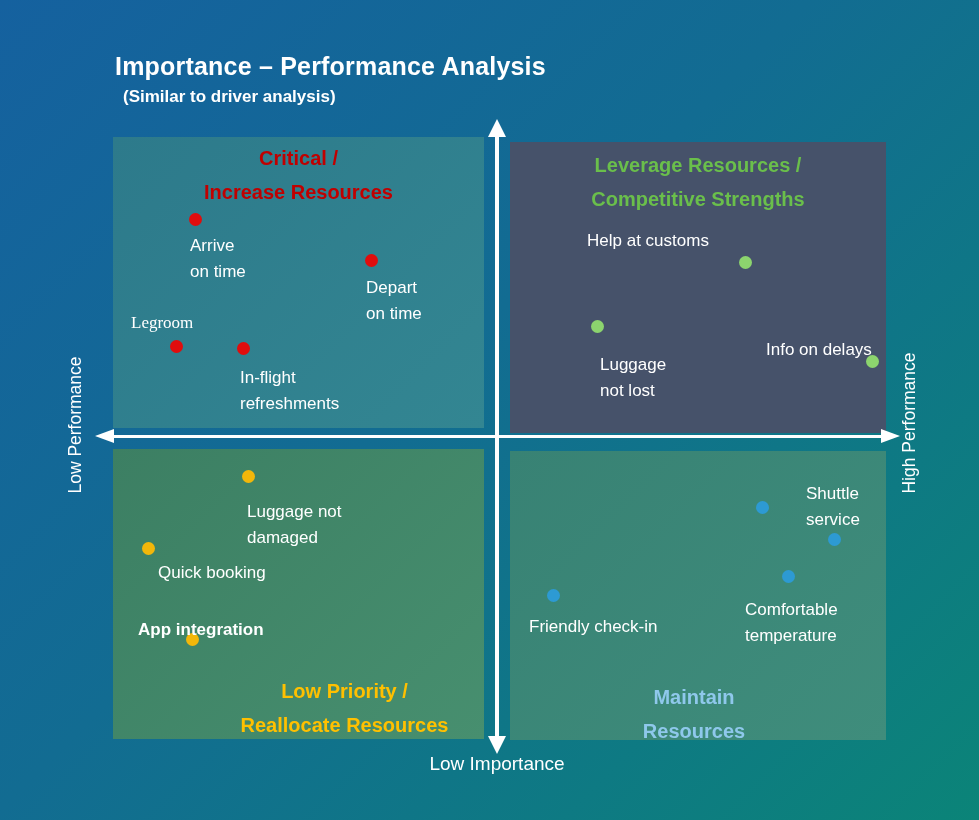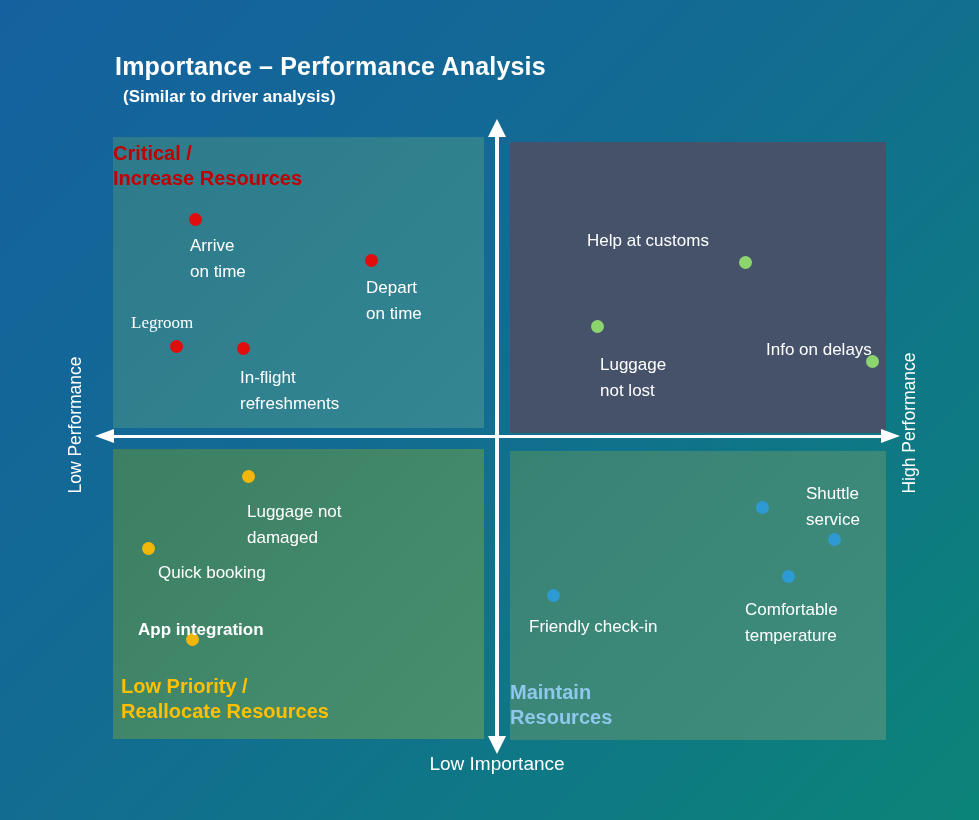--- a/index.html
+++ b/index.html
@@ -10,21 +10,21 @@
   }
   .title{position:absolute;left:115px;top:52px;font-size:25px;font-weight:bold;letter-spacing:.2px;}
   .subtitle{position:absolute;left:115px;top:87px;font-size:17px;font-weight:bold;margin-left:8px;}
 
   .quad{position:absolute;}
   .q-tl{left:113px;top:137px;width:371px;height:291px;background:linear-gradient(135deg,#2d7a8b,#338692);}
   .q-tr{left:510px;top:142px;width:376px;height:291px;background:#46526a;}
   .q-bl{left:113px;top:449px;width:371px;height:290px;background:linear-gradient(135deg,#3c7f63,#478f6f);}
   .q-br{left:510px;top:451px;width:376px;height:289px;background:linear-gradient(135deg,#388274,#3f8d7c);}
 
-  .qtitle{position:absolute;font-weight:bold;font-size:20px;line-height:25px;text-align:left;white-space:pre-line;}
+  .qtitle{position:absolute;font-weight:bold;font-size:20px;line-height:34px;text-align:center;white-space:pre-line;}
   .qt-tl{left:113px;top:141px;width:371px;color:#c00000;}
   .qt-tr{left:510px;top:148px;width:376px;color:#6abf4b;}
   .qt-bl{left:113px;top:674px;width:447px;color:#ffc000;padding-left:8px;}
   .qt-br{left:510px;top:680px;width:368px;color:#8fc8eb;}
 
   .dot{position:absolute;width:13px;height:13px;border-radius:50%;z-index:3;}
   .c-red{background:#e00d0d;} .c-green{background:#8cd46e;}
   .c-yellow{background:#f2b70a;} .c-blue{background:#2d9ad3;}
 
   .plabel{position:absolute;color:#fff;font-size:17px;line-height:26px;white-space:pre-line;z-index:3;}
@@ -71,20 +71,22 @@
   <div class="title">Importance – Performance Analysis</div>
   <div class="subtitle">(Similar to driver analysis)</div>
 
   <div class="quad q-tl"></div>
   <div class="quad q-tr"></div>
   <div class="quad q-bl"></div>
   <div class="quad q-br"></div>
 
   <div class="qtitle qt-tl">Critical /
 Increase Resources</div>
+  <div class="qtitle qt-tr">Leverage Resources /
+Competitive Strengths</div>
   <div class="qtitle qt-bl">Low Priority /
 Reallocate Resources</div>
   <div class="qtitle qt-br">Maintain
 Resources</div>
 
   <div class="h-line"></div>
   <div class="v-line"></div>
   <div class="arr arr-left"></div>
   <div class="arr arr-right"></div>
   <div class="arr arr-up"></div>

